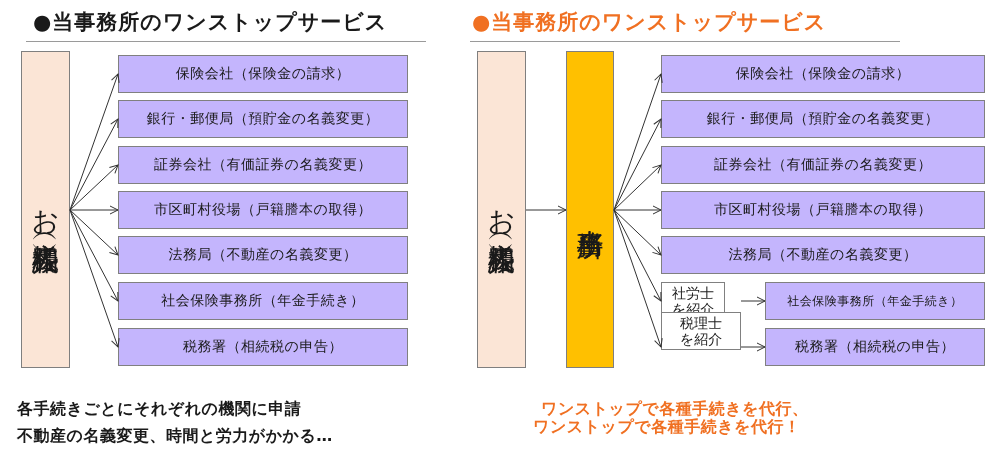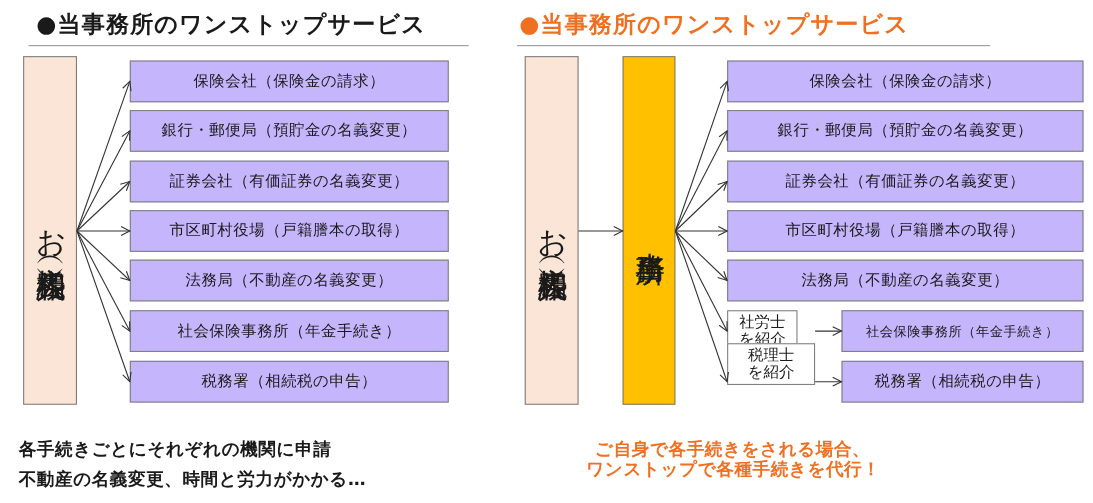--- a/index.html
+++ b/index.html
@@ -92,21 +92,21 @@
 <div class="abs sbox" style="left:661px; top:312px; width:80px; height:38px;">
   <div>
       <div>税理士</div>
       <div>を紹介</div>
     </div>
 </div>
 <div class="abs tbox" style="left:765px; top:328px; width:220px; height:38px;">
     <span>税務署（相続税の申告）</span>
   </div>
 
-<div class="abs caption" style="left:541px; top:396px; color:#f07022;">ご自身で各手続きをされる場合、</div>
+<div class="abs caption" style="left:541px; top:396px; color:#f07022;">ワンストップで各種手続きを代行、</div>
 <div class="abs caption" style="left:533px; top:414px; color:#f07022;">ワンストップで各種手続きを代行！</div>
 
 <svg class="arrows" width="994" height="457">
   <defs>
     <marker id="ah" markerWidth="10" markerHeight="10" refX="9" refY="5" orient="auto" markerUnits="userSpaceOnUse">
       <path d="M1,1 L9,5 L1,9" fill="none" stroke="#333" stroke-width="1"></path>
     </marker>
   </defs>
   <g stroke="#333" stroke-width="1" fill="none" marker-end="url(#ah)">
 

